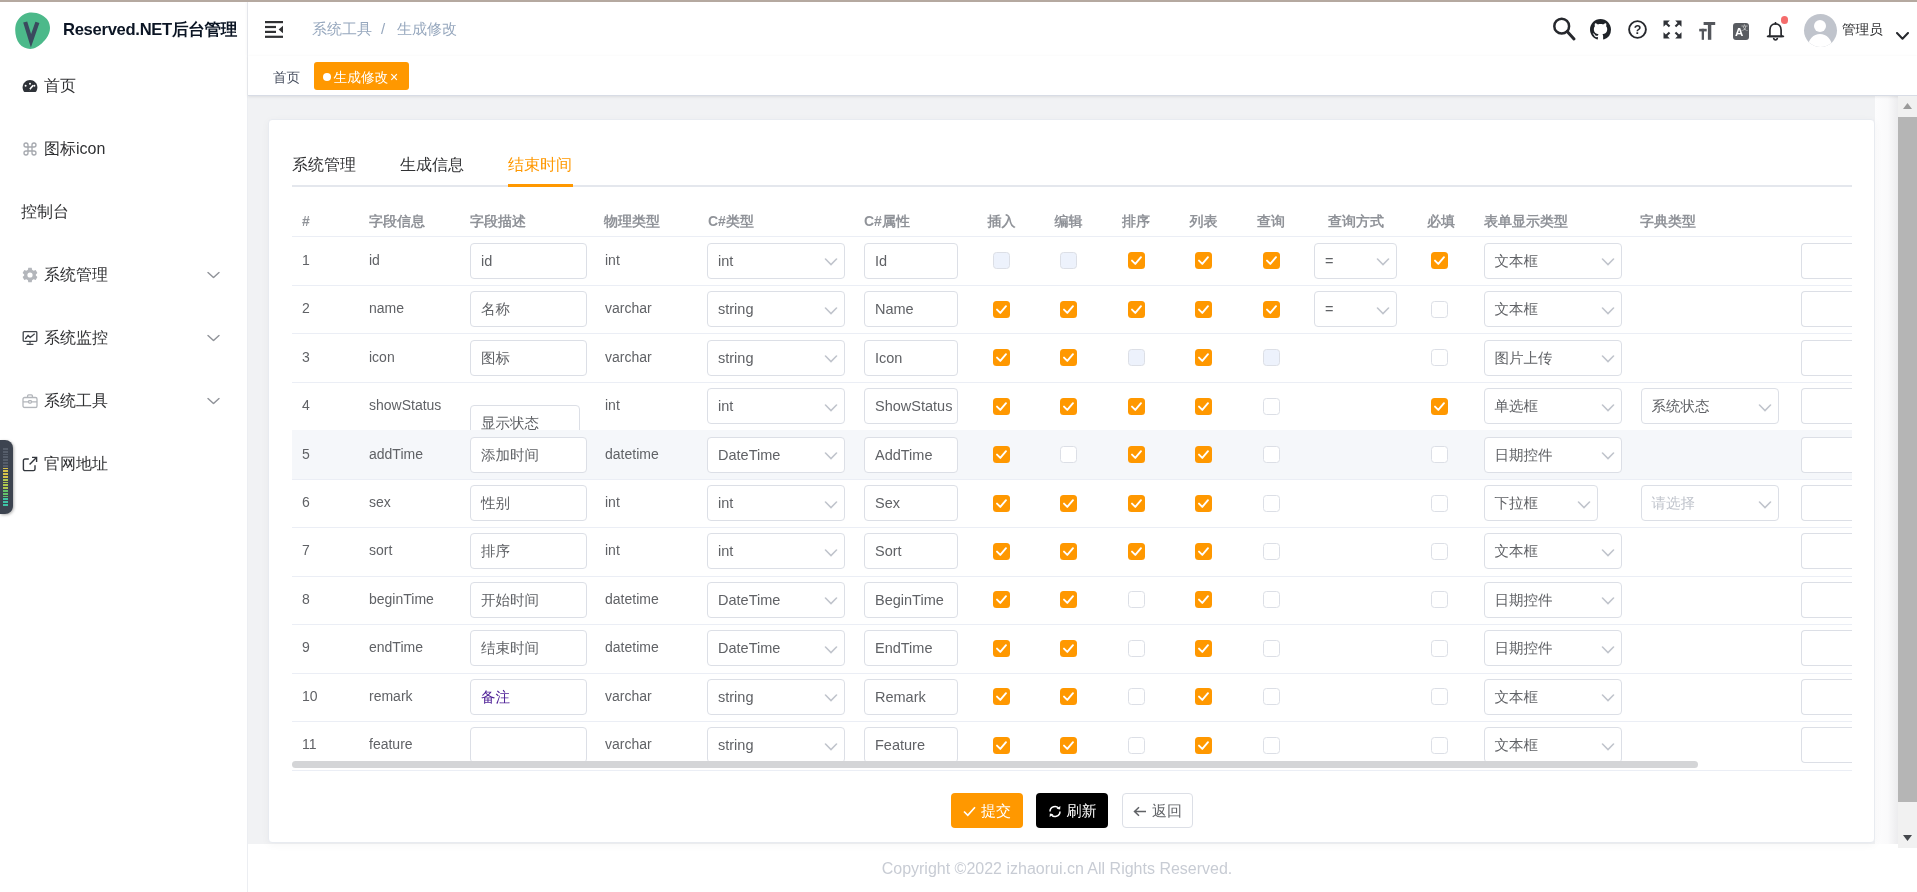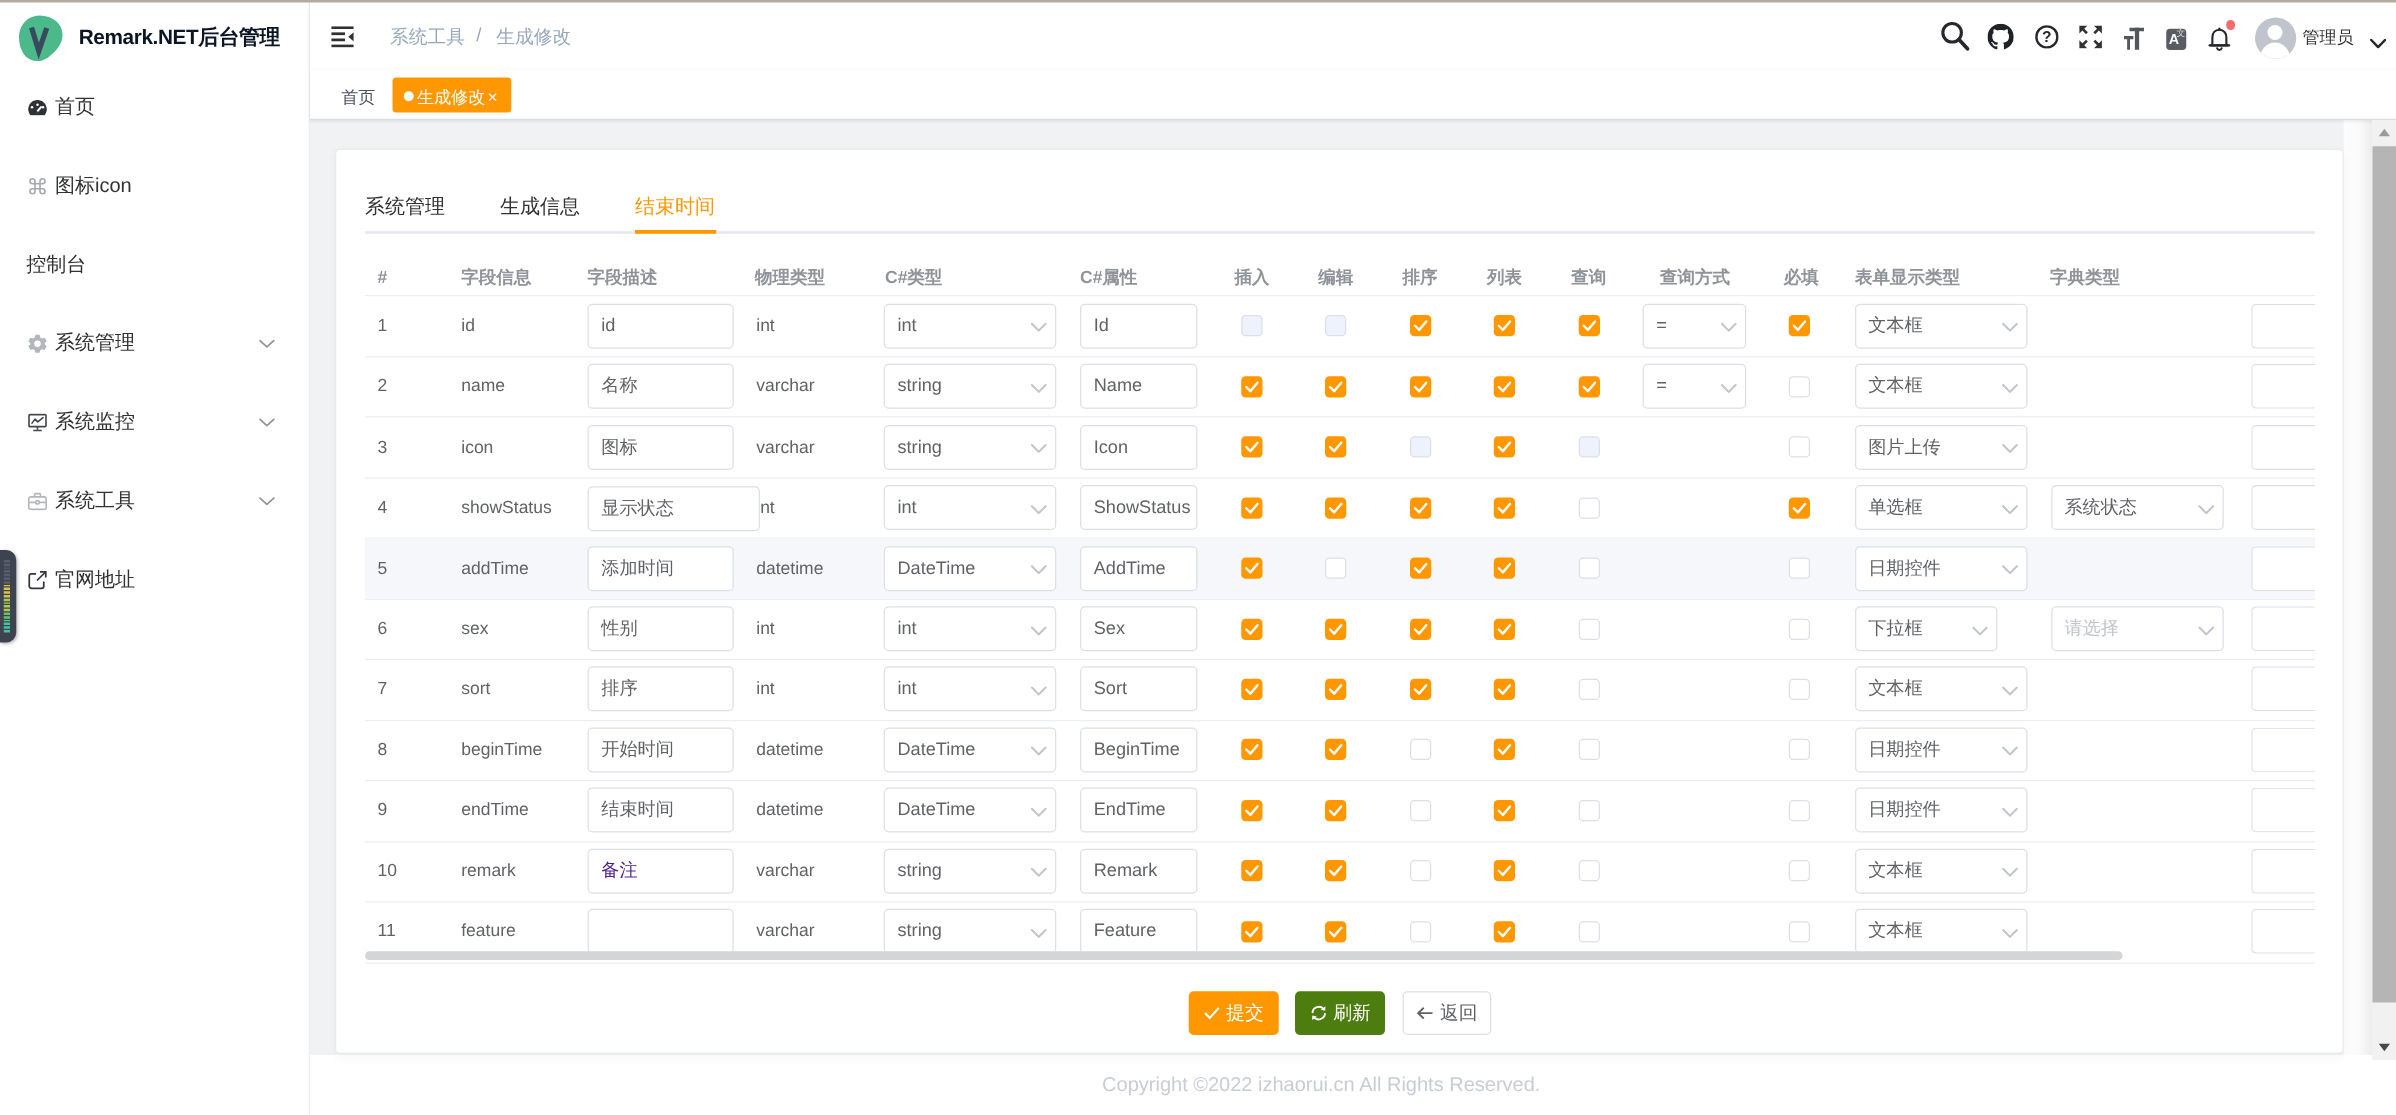--- a/index.html
+++ b/index.html
@@ -164,21 +164,21 @@
 <div class="cb cbd" style="left:1262.5px;top:349.1px"></div>
 <div class="cb cbu" style="left:1431.0px;top:349.1px"></div>
 <div class="inp" style="left:1483.5px;top:339.6px;width:138px"><span style="color:#606266">图片上传</span><svg class="chev" width="14" height="8" viewBox="0 0 14 8">
       <path d="M1.5 1 L7 6.5 L12.5 1" stroke="#c0c4cc" stroke-width="1.6" fill="none" stroke-linecap="round"></path>
     </svg></div>
 <div class="inp" style="left:1801px;top:339.6px;width:51px;border-right:none;border-radius:4px 0 0 4px"></div>
 <div class="rowline" style="left:292px;top:430.3px;width:1560px"></div>
 <div class="cell" style="left:302px;top:397.1px">4</div>
 <div class="cell" style="left:369px;top:397.1px">showStatus</div>
 <div class="cell" style="left:605px;top:397.1px">int</div>
-<div class="inp" style="left:470px;top:389px;width:138px"><span style="color:#606266">显示状态</span></div>
+<div class="inp" style="left:470px;top:405px;width:110px"><span style="color:#606266">显示状态</span></div>
 <div class="inp" style="left:707px;top:388.1px;width:138px"><span style="color:#606266">int</span><svg class="chev" width="14" height="8" viewBox="0 0 14 8">
       <path d="M1.5 1 L7 6.5 L12.5 1" stroke="#c0c4cc" stroke-width="1.6" fill="none" stroke-linecap="round"></path>
     </svg></div>
 <div class="inp" style="left:864px;top:388.1px;width:94px"><span style="color:#606266">ShowStatus</span></div>
 <div class="cb cbc" style="left:993.0px;top:397.6px">
     <svg width="17" height="17" viewBox="0 0 17 17">
       <path d="M4 8.6 L7.3 11.9 L13 5.2" stroke="#fff" stroke-width="1.9" fill="none" stroke-linecap="round" stroke-linejoin="round"></path>
     </svg>
   </div>
 <div class="cb cbc" style="left:1060.0px;top:397.6px">
@@ -436,38 +436,38 @@
 <div class="cb cbu" style="left:1431.0px;top:736.7px"></div>
 <div class="inp" style="left:1483.5px;top:727.2px;width:138px"><span style="color:#606266">文本框</span><svg class="chev" width="14" height="8" viewBox="0 0 14 8">
       <path d="M1.5 1 L7 6.5 L12.5 1" stroke="#c0c4cc" stroke-width="1.6" fill="none" stroke-linecap="round"></path>
     </svg></div>
 <div class="inp" style="left:1801px;top:727.2px;width:51px;border-right:none;border-radius:4px 0 0 4px"></div>
 <div class="abs" style="left:292px;top:760.5px;width:1406px;height:7.5px;background:#d4d5d7;border-radius:4px"></div>
 <div class="abs" style="left:951px;top:793px;width:72px;height:35px;background:#ff9800;border-radius:4px;color:#fff;font-size:15px;line-height:35px;text-align:center">
 <svg width="13" height="11" viewBox="0 0 13 11" style="margin-right:5px;vertical-align:-1px">
       <path d="M1 5.5 L4.8 9.3 L12 1.3" stroke="#fff" stroke-width="1.7" fill="none"></path>
     </svg>提交</div>
-<div class="abs" style="left:1036px;top:793px;width:72px;height:35px;background:#4d7c0f;border-radius:4px;color:#fff;font-size:15px;line-height:35px;text-align:center">
+<div class="abs" style="left:1036px;top:793px;width:72px;height:35px;background:#000000;border-radius:4px;color:#fff;font-size:15px;line-height:35px;text-align:center">
 <svg width="14" height="13" viewBox="0 0 14 13" style="margin-right:5px;vertical-align:-2px">
       <path d="M2 6.5 A5 5 0 0 1 11.2 3.8" stroke="#fff" stroke-width="1.5" fill="none"></path>
       <path d="M12.4 1 L12.1 4.6 L8.6 3.8 Z" fill="#fff"></path>
       <path d="M12 6.5 A5 5 0 0 1 2.8 9.2" stroke="#fff" stroke-width="1.5" fill="none"></path>
       <path d="M1.6 12 L1.9 8.4 L5.4 9.2 Z" fill="#fff"></path>
     </svg>刷新</div>
 <div class="abs" style="left:1122px;top:793px;width:71px;height:35px;background:#fff;border:1px solid #dcdfe6;box-sizing:border-box;border-radius:4px;color:#606266;font-size:15px;line-height:33px;text-align:center">
 <svg width="14" height="11" viewBox="0 0 14 11" style="margin-right:5px;vertical-align:-1px">
       <path d="M13 5.5 H2 M6 1.2 L1.5 5.5 L6 9.8" stroke="#606266" stroke-width="1.5" fill="none"></path>
     </svg>返回</div>
 <div class="abs" style="left:0;top:0;width:248px;height:892px;background:#fff;border-right:1px solid #eceef2;box-sizing:border-box"></div>
 <div class="abs" style="left:14px;top:11.5px;width:37px;height:37px">
 <svg width="37" height="37" viewBox="0 0 37 37">
       <path d="M13.5 0.9 C21 -0.7 30.5 2.4 34.2 9 C37.2 14.4 36.4 21 32.2 26.4 C28.6 31 24 35.2 19.3 36.5 C14.6 37.7 8.6 36 5.4 31.8 C2.2 27.6 0.6 21 1.4 14.8 C2.2 8.6 6.8 2.3 13.5 0.9 Z" fill="#4cb98a"></path>
       <path d="M11.2 10 L17 28.8 L23.4 10.4" stroke="#3a4a5e" stroke-width="4.2" fill="none"></path>
     </svg></div>
-<div class="abs" style="left:63px;top:19px;font-size:16.6px;font-weight:bold;color:#0b1524;letter-spacing:-0.3px">Remark.NET后台管理</div>
+<div class="abs" style="left:63px;top:19px;font-size:16.6px;font-weight:bold;color:#0b1524;letter-spacing:-0.3px">Reserved.NET后台管理</div>
 <div class="mi" style="top:57.5px">
     <svg class="ic" width="16" height="13" viewBox="0 0 16 13">
       <path d="M8 0.5 C3.9 0.5 0.6 3.8 0.6 7.9 C0.6 9.7 1.3 11.4 2.4 12.6 L13.6 12.6 C14.7 11.4 15.4 9.7 15.4 7.9 C15.4 3.8 12.1 0.5 8 0.5 Z" fill="#2e3238"></path>
       <circle cx="3.6" cy="6.3" r="1" fill="#fff"></circle>
       <circle cx="8" cy="4.2" r="1" fill="#fff"></circle>
       <circle cx="12.4" cy="6.3" r="1" fill="#fff"></circle>
       <path d="M7.1 10.5 L10.8 6.2" stroke="#fff" stroke-width="1.6" stroke-linecap="round"></path>
       <circle cx="6.8" cy="10.3" r="1.4" fill="#2e3238"></circle>
     </svg>
     <span class="txt">首页</span>

